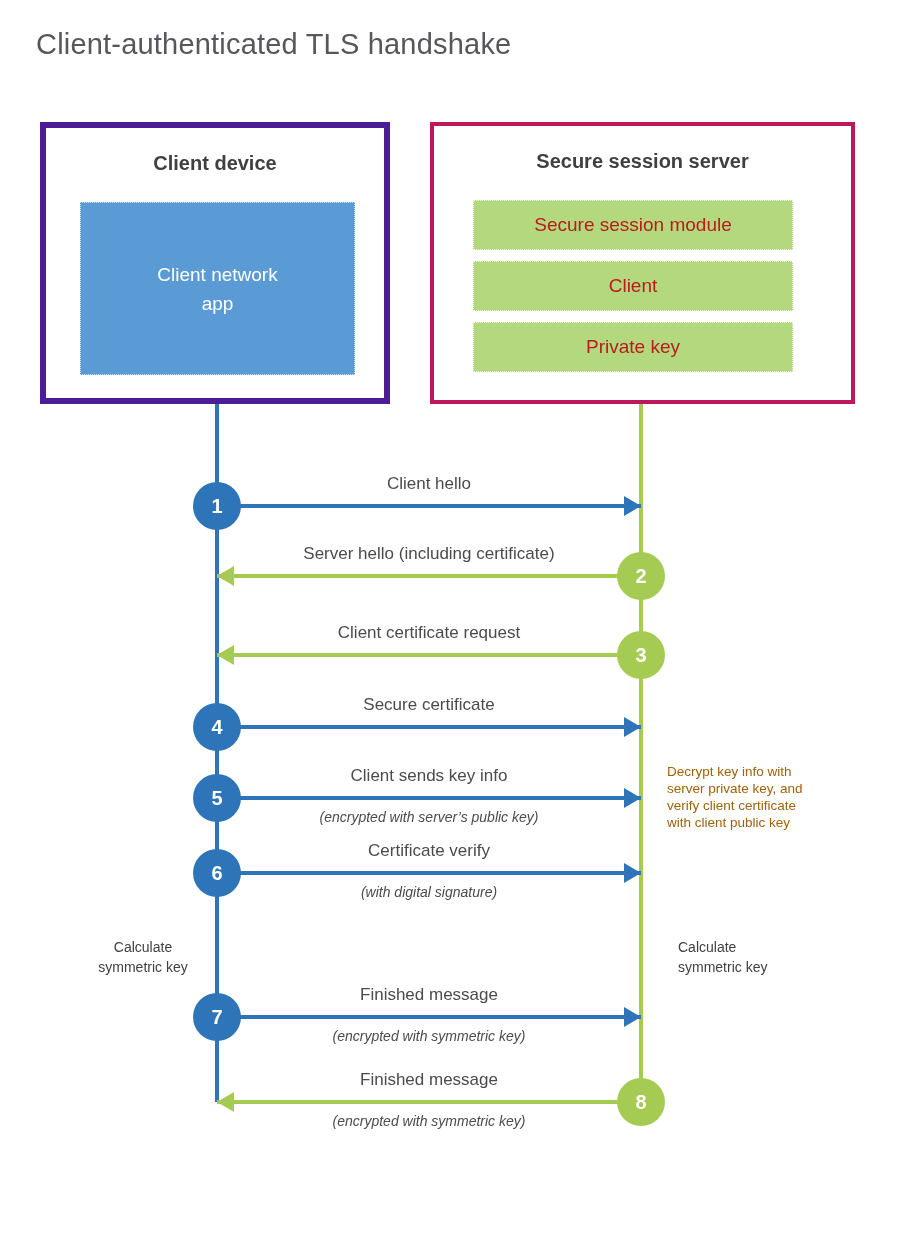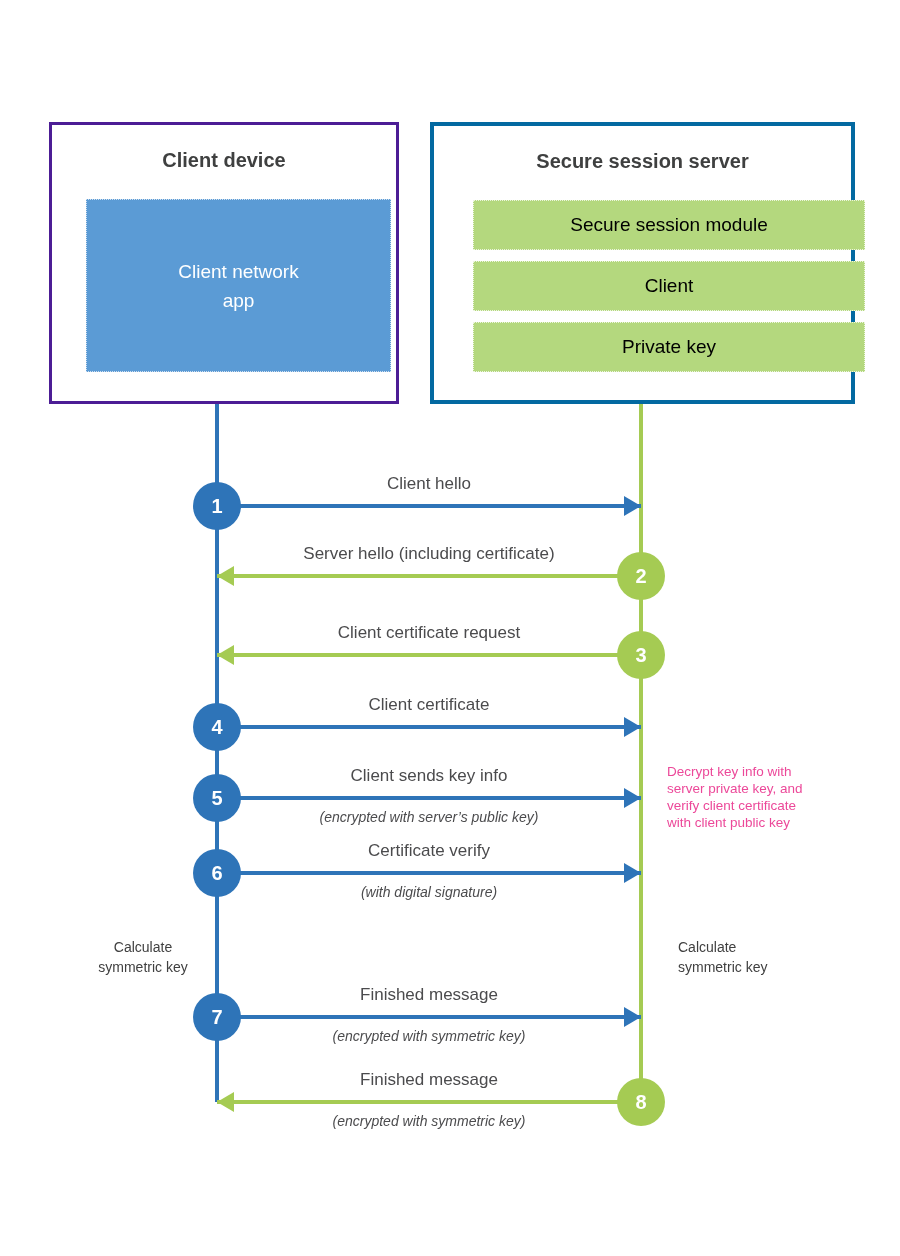--- a/index.html
+++ b/index.html
@@ -5,33 +5,33 @@
   html,body{margin:0;padding:0;background:#ffffff;}
   body{font-family:"Liberation Sans","DejaVu Sans",sans-serif;}
   .canvas{position:relative;width:900px;height:1256px;background:#ffffff;overflow:hidden;}
 
   
   .page-title{position:absolute;left:36px;top:28px;font-size:29px;font-weight:300;
     color:#56575b;letter-spacing:.2px;}
 
   
   .actor-box{position:absolute;top:122px;height:282px;background:#fff;box-sizing:border-box;}
-  .client-box{left:49px;width:350px;border:3px solid #4c1d95;}
-  .server-box{left:430px;width:425px;border:4px solid #0369a1;}
+  .client-box{left:40px;width:350px;border:6px solid #4c1d95;}
+  .server-box{left:430px;width:425px;border:4px solid #be185d;}
   .actor-title{position:absolute;top:24px;left:0;right:0;text-align:center;
     font-size:20px;font-weight:bold;color:#3f4040;}
 
-  .app-box{position:absolute;left:34px;top:74px;width:305px;height:173px;
+  .app-box{position:absolute;left:34px;top:74px;width:275px;height:173px;
     background:#5b9bd5;border:1px dotted #cfe0f1;box-sizing:border-box;
     display:flex;flex-direction:column;align-items:center;justify-content:center;
     color:#ffffff;font-size:19px;line-height:29px;text-align:center;}
 
-  .module-bar{position:absolute;left:39px;width:392px;height:50px;background:#b4d87e;
+  .module-bar{position:absolute;left:39px;width:320px;height:50px;background:#b4d87e;
     border:1px dotted rgba(255,255,255,.75);box-sizing:border-box;
-    color:#000000;font-size:19px;text-align:center;line-height:48px;}
+    color:#b91c1c;font-size:19px;text-align:center;line-height:48px;}
   .bar-1{top:74px}.bar-2{top:135px}.bar-3{top:196px}
 
   
   .lifeline{position:absolute;width:4px;top:404px;}
   .lifeline-client{left:215px;height:698px;background:#2e74b8;}
   .lifeline-server{left:639px;height:700px;background:#a5cb53;}
 
   
   .step{position:absolute;left:193px;width:472px;height:0;}
   .s1{top:506px}.s2{top:576px}.s3{top:655px}.s4{top:727px}
@@ -54,30 +54,31 @@
   .green .line,.green .badge{background:#a5cb53;}
   .green .head-left{border-right-color:#a5cb53;}
 
   .msg{position:absolute;left:24px;width:424px;top:-33px;text-align:center;
     font-size:17px;line-height:22px;color:#4b4b4d;}
   .sub{position:absolute;left:24px;width:424px;top:10px;text-align:center;
     font-size:14px;line-height:19px;color:#4b4b4d;font-style:italic;}
 
   
   .server-note{position:absolute;left:667px;top:763px;width:178px;
-    font-size:13.5px;line-height:17px;color:#ec4899;text-align:left;}
+    font-size:13.5px;line-height:17px;color:#a16207;text-align:left;}
   .calc-note{position:absolute;top:937px;font-size:14px;line-height:20px;color:#404040;}
   .calc-left{left:72px;width:142px;text-align:center;}
   .calc-right{left:678px;width:142px;text-align:left;}
 </style>
 </head>
 <body>
 
 <div class="canvas">
 
+  <div class="page-title">Client-authenticated TLS handshake</div>
 
   <div class="actor-box client-box">
     <div class="actor-title">Client device</div>
     <div class="app-box">
       <span>Client network</span>
       <span>app</span>
     </div>
   </div>
 
   <div class="actor-box server-box">
@@ -105,21 +106,21 @@
   </div>
 
   <div class="step s3 green">
     <div class="msg">Client certificate request</div>
     <div class="line"></div>
     <div class="head head-left"></div>
     <div class="badge badge-right">3</div>
   </div>
 
   <div class="step s4 blue">
-    <div class="msg">Client certificate</div>
+    <div class="msg">Secure certificate</div>
     <div class="line"></div>
     <div class="head head-right"></div>
     <div class="badge badge-left">4</div>
   </div>
 
   <div class="step s5 blue">
     <div class="msg">Client sends key info</div>
     <div class="line"></div>
     <div class="head head-right"></div>
     <div class="badge badge-left">5</div>

